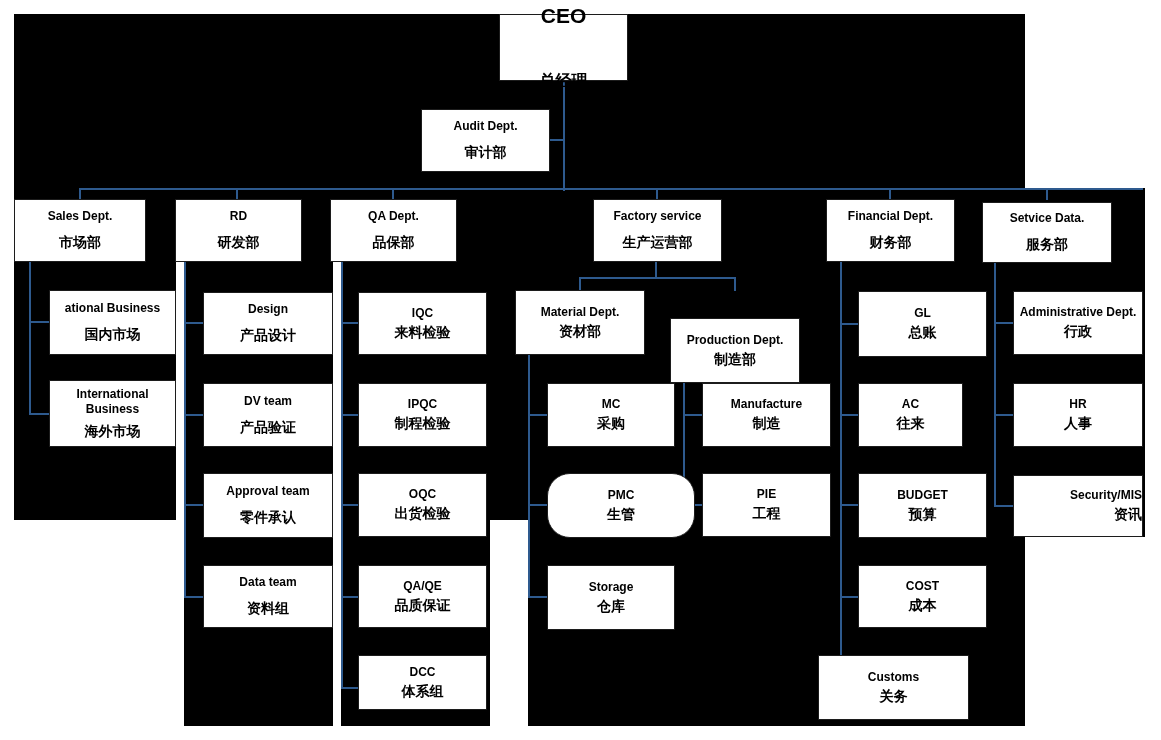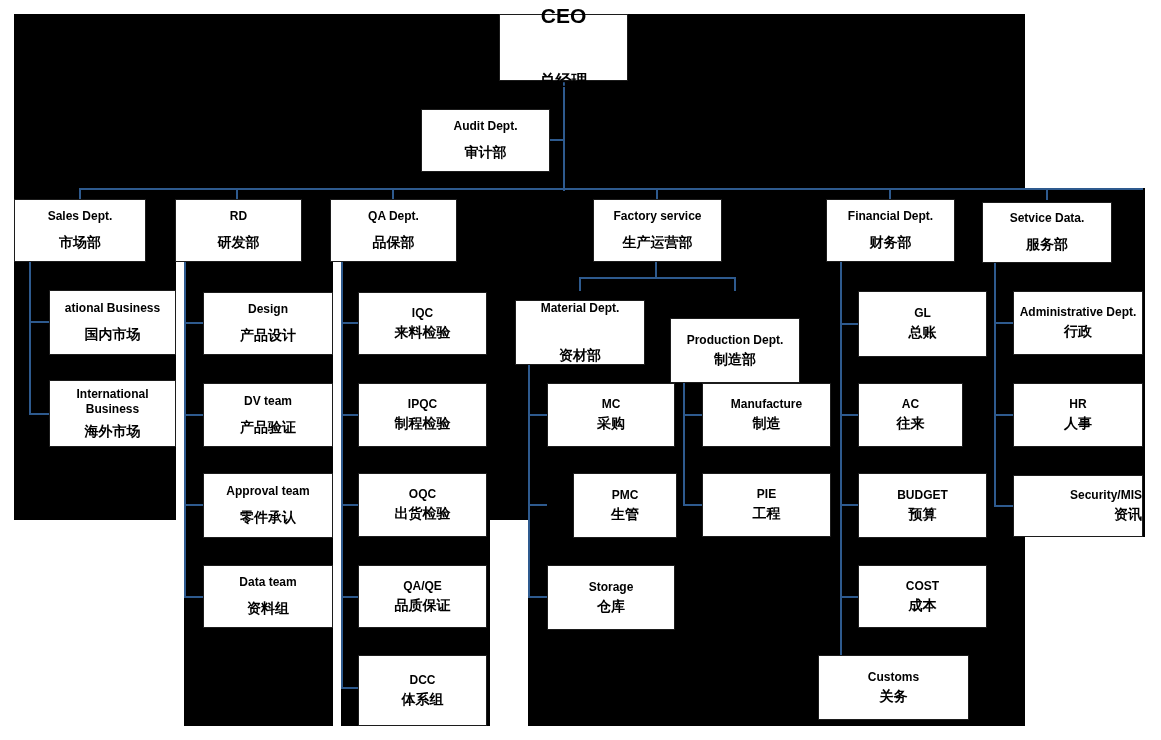--- a/index.html
+++ b/index.html
@@ -157,38 +157,38 @@
     <span class="zh">制程检验</span>
   </div>
   <div class="node tight" style="left:358px;top:473px;width:129px;height:64px;">
     <span class="en">OQC</span>
     <span class="zh">出货检验</span>
   </div>
   <div class="node tight" style="left:358px;top:565px;width:129px;height:63px;">
     <span class="en">QA/QE</span>
     <span class="zh">品质保证</span>
   </div>
-  <div class="node tight" style="left:358px;top:655px;width:129px;height:71px;">
+  <div class="node tight" style="left:358px;top:655px;width:129px;height:55px;">
     <span class="en">DCC</span>
     <span class="zh">体系组</span>
   </div>
 
-  <div class="node tight" style="left:515px;top:300px;width:130px;height:65px;justify-content:space-between;">
+  <div class="node tight" style="left:515px;top:290px;width:130px;height:65px;">
     <span class="en">Material Dept.</span>
     <span class="zh">资材部</span>
   </div>
   <div class="node tight" style="left:670px;top:290px;width:130px;height:65px;margin-top:28px;">
     <span class="en">Production Dept.</span>
     <span class="zh">制造部</span>
   </div>
   <div class="node tight" style="left:547px;top:383px;width:128px;height:64px;">
     <span class="en">MC</span>
     <span class="zh">采购</span>
   </div>
-  <div class="node tight" style="left:573px;top:473px;width:104px;height:65px;">
+  <div class="node tight" style="left:547px;top:473px;width:148px;height:65px;border-radius:23px;">
     <span class="en">PMC</span>
     <span class="zh">生管</span>
   </div>
   <div class="node tight" style="left:547px;top:565px;width:128px;height:65px;">
     <span class="en">Storage</span>
     <span class="zh">仓库</span>
   </div>
   <div class="node tight" style="left:702px;top:383px;width:129px;height:64px;">
     <span class="en">Manufacture</span>
     <span class="zh">制造</span>

